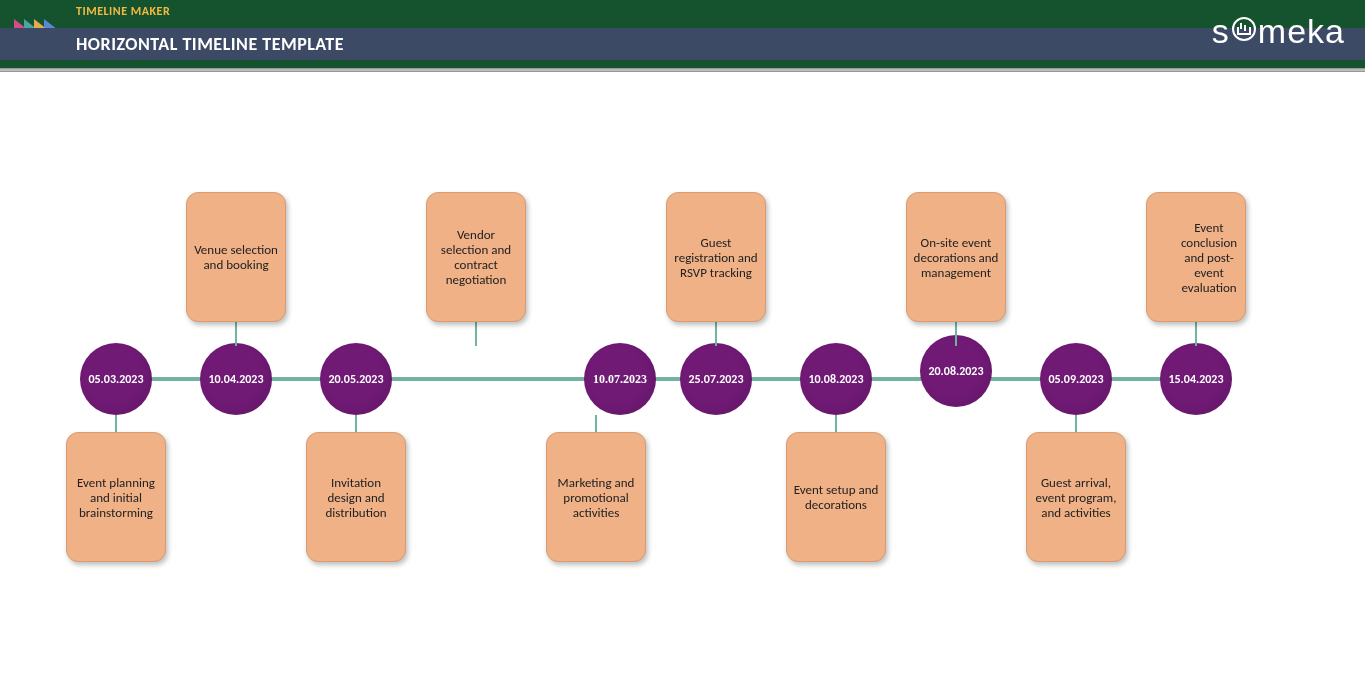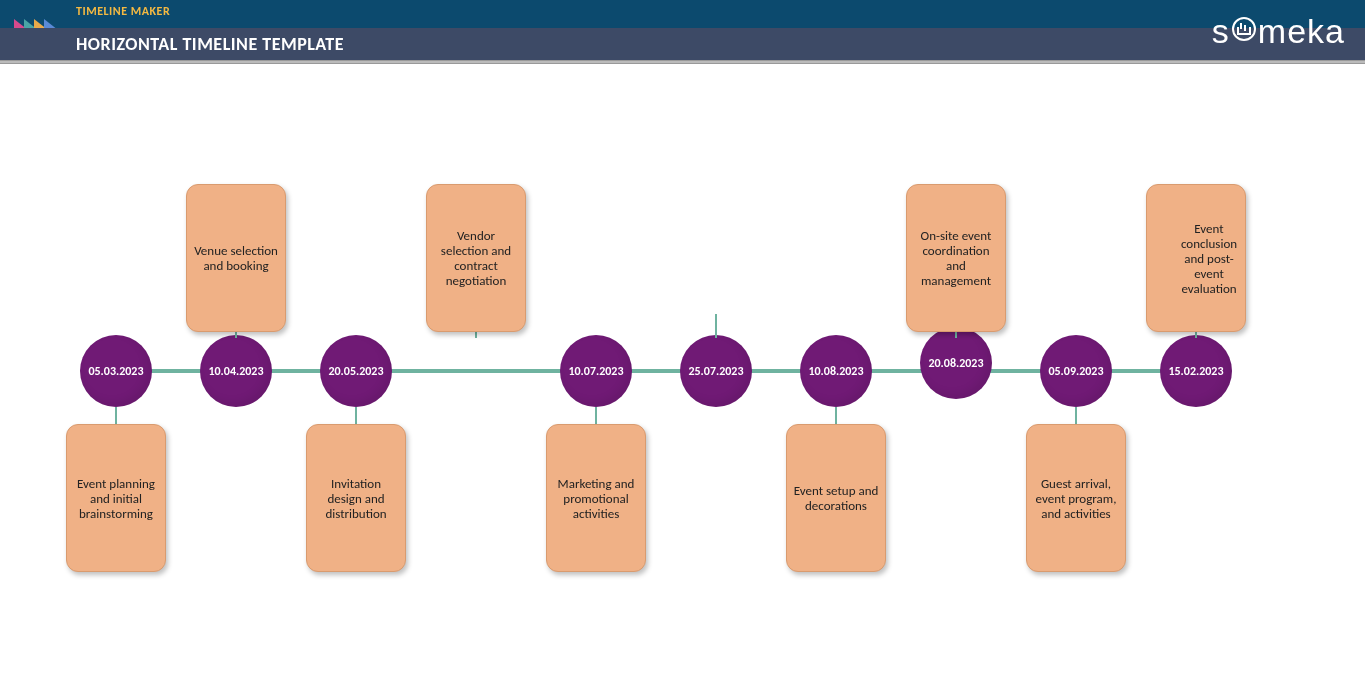--- a/index.html
+++ b/index.html
@@ -1,35 +1,35 @@
 <!DOCTYPE html>
 <html><head>
 <meta charset="utf-8">
 <style>
   html,body{margin:0;padding:0;width:1365px;height:700px;background:#fff;font-family:Calibri,Arial,sans-serif;overflow:hidden}
-  .header{height:60px;background:#0c4a6e;position:relative}
+  .header{height:68px;background:#14532d;position:relative}
   .logo-icon{position:absolute;left:10px;top:8px;width:50px;height:44px}
   .arrow{position:absolute;width:0;height:0;border-top:11px solid transparent;border-bottom:11px solid transparent}
   .arrow.a1{left:4px;top:11px;border-left:14px solid #d64a8c}
   .arrow.a2{left:14px;top:11px;border-left:14px solid #4aa5a5}
   .arrow.a3{left:24px;top:11px;border-left:14px solid #e8a94a}
   .arrow.a4{left:34px;top:11px;border-left:14px solid #5a8ad6}
   .small-title{position:absolute;left:76px;top:4px;color:#f4b942;font-size:12px;font-weight:bold;letter-spacing:.5px}
   .sub-header{position:absolute;left:0;top:28px;right:0;height:32px;background:#3d4a66;display:flex;align-items:center}
   .main-title{color:#fff;font-size:18px;font-weight:bold;margin-left:76px;letter-spacing:.5px}
   .brand{position:absolute;right:20px;top:12px;color:#fff;font-size:34px;font-weight:400;letter-spacing:1px;font-family:Arial,sans-serif}
   .brand-dot{display:inline-block;width:20px;height:20px;border:2px solid #fff;border-radius:50%;position:relative;top:-2px;margin:0 2px}
   .brand-dot::after{content:"";position:absolute;left:3px;right:3px;bottom:4px;height:6px;border-bottom:2px solid #fff;border-left:2px solid #fff;border-right:2px solid #fff}
   .brand-dot::before{content:"";position:absolute;left:6px;top:4px;width:2px;height:6px;background:#fff;box-shadow:4px 2px 0 0 #fff}
   .hr-grad{height:4px;background:linear-gradient(#888,#ccc,#888)}
   .stage{position:relative;height:636px;background:#fff}
   .axis{position:absolute;height:4px;background:#6fb3a0;top:305px}
   .node{position:absolute;width:72px;height:72px;border-radius:50%;background:#701a75;display:flex;align-items:center;justify-content:center;color:#fff;font-size:12px;font-weight:bold;box-shadow:inset -4px -4px 10px rgba(0,0,0,.08)}
   .stem{position:absolute;width:2px;background:#6fb3a0}
-  .card{position:absolute;width:100px;height:148px;border-radius:12px;background:#f0b186;color:#222;display:flex;align-items:center;justify-content:center;text-align:center;font-size:13px;padding:6px;box-sizing:border-box;box-shadow:2px 3px 5px rgba(0,0,0,.25);border:1px solid #d99b6f}
+  .card{position:absolute;width:100px;height:130px;border-radius:12px;background:#f0b186;color:#222;display:flex;align-items:center;justify-content:center;text-align:center;font-size:13px;padding:6px;box-sizing:border-box;box-shadow:2px 3px 5px rgba(0,0,0,.25);border:1px solid #d99b6f}
   .card.up{top:120px}
   .card.down{top:360px}
 </style>
 </head>
 <body>
 
 <div class="header">
   <div class="logo-icon">
     <div class="arrow a1"></div>
       <div class="arrow a2"></div>
@@ -66,52 +66,55 @@
       <span>20.05.2023</span>
     </div>
     <div class="stem" style="left: 355px; top: 343px; height: 20px;"></div>
     <div class="card down" style="left: 306px;">
       <span>Invitation design and distribution</span>
     </div>
     <div class="stem" style="left: 475px; top: 250px; height: 24px;"></div>
     <div class="card up" style="left: 426px;">
       <span>Vendor selection and contract negotiation</span>
     </div>
-    <div class="node" style="left: 560px; top: 271px;">
+    <div class="node" style="left: 584px; top: 271px; font-family: Liberation Serif, serif;">
       <span>10.07.2023</span>
     </div>
     <div class="stem" style="left: 595px; top: 343px; height: 20px;"></div>
     <div class="card down" style="left: 546px;">
       <span>Marketing and promotional activities</span>
     </div>
     <div class="node" style="left: 680px; top: 271px; justify-content: center;">
       <span>25.07.2023</span>
     </div>
     <div class="stem" style="left: 715px; top: 250px; height: 24px;"></div>
+    <div class="card up" style="left: 666px;">
+      <span>Guest registration and RSVP tracking</span>
+    </div>
     <div class="node" style="left: 800px; top: 271px;">
       <span>10.08.2023</span>
     </div>
     <div class="stem" style="left: 835px; top: 343px; height: 20px;"></div>
     <div class="card down" style="left: 786px;">
       <span>Event setup and decorations</span>
     </div>
     <div class="node" style="left: 920px; top: 263px;">
       <span>20.08.2023</span>
     </div>
     <div class="stem" style="left: 955px; top: 250px; height: 24px;"></div>
     <div class="card up" style="left: 906px;">
-      <span>On-site event coordination and management</span>
+      <span>On-site event decorations and management</span>
     </div>
     <div class="node" style="left: 1040px; top: 271px;">
       <span>05.09.2023</span>
     </div>
     <div class="stem" style="left: 1075px; top: 343px; height: 20px;"></div>
     <div class="card down" style="left: 1026px;">
       <span>Guest arrival, event program, and activities</span>
     </div>
     <div class="node" style="left: 1160px; top: 271px;">
-      <span>15.02.2023</span>
+      <span>15.04.2023</span>
     </div>
     <div class="stem" style="left: 1195px; top: 250px; height: 24px;"></div>
     <div class="card up" style="left: 1146px; padding-left: 32px;">
       <span>Event conclusion and post-event evaluation</span>
     </div>
   </div>
 
 </body></html>

